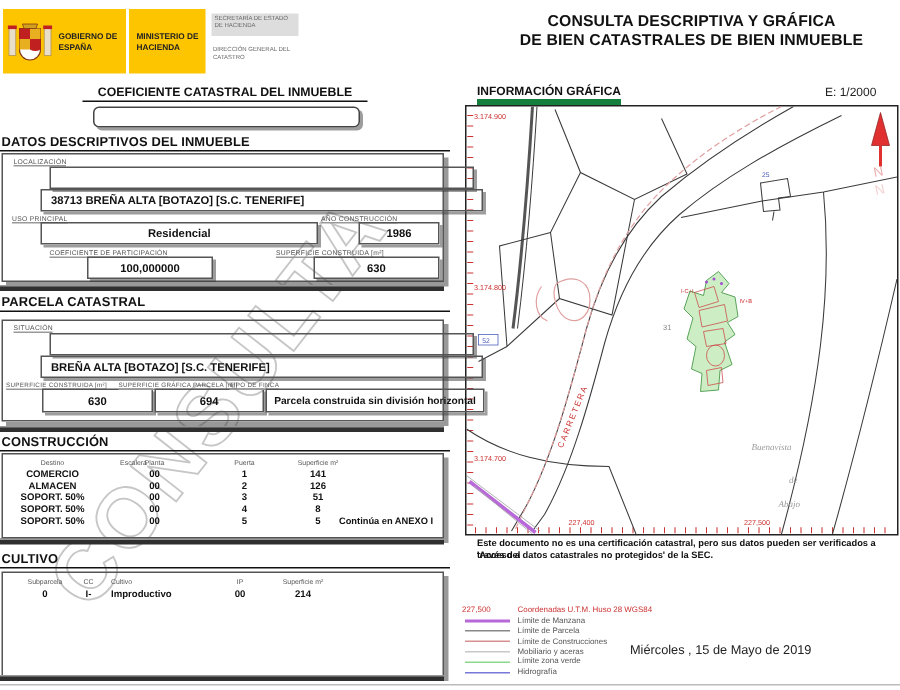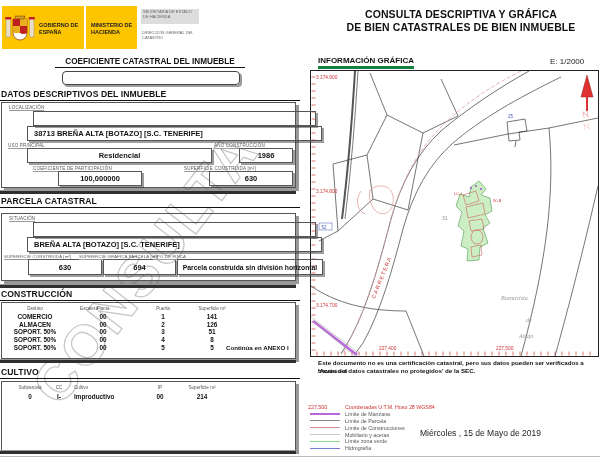--- a/index.html
+++ b/index.html
@@ -47,21 +47,21 @@
   .k-sub{left:10px;width:40px;text-align:center;}
   .k-cc{left:52px;width:14px;text-align:center;}
   .k-cul{left:74px;width:80px;}
   .k-ip{left:150px;width:20px;text-align:center;}
   .k-sup{left:183px;width:38px;text-align:center;}
 
   
   .doc-title{position:absolute;left:330px;top:8px;width:262px;text-align:center;
              font-size:10.5px;font-weight:bold;line-height:12.5px;letter-spacing:.1px;}
   .info-title{position:absolute;left:318px;top:56px;font-size:8px;font-weight:bold;
-              border-bottom:3px solid #15803d;padding-bottom:1px;}
+              border-bottom:7px solid #15803d;padding-bottom:1px;}
   .escala{position:absolute;left:550px;top:57px;font-size:8px;color:#222;}
   #map-svg{position:absolute;left:310px;top:70px;border:1px solid #222;background:#fff;z-index:2;}
 
   .nota{position:absolute;left:318px;width:280px;font-size:6.2px;font-weight:bold;
         line-height:8px;color:#111;z-index:3;}
   .fecha{position:absolute;left:420px;top:389px;font-size:8.5px;color:#222;z-index:3;margin-top:39px;}
 
   .legend{position:absolute;left:308px;top:404px;width:180px;z-index:3;}
   .leg-row{position:relative;height:6.9px;}
   .leg-row .sw{position:absolute;left:2px;top:2.2px;width:30px;height:1.8px;}

